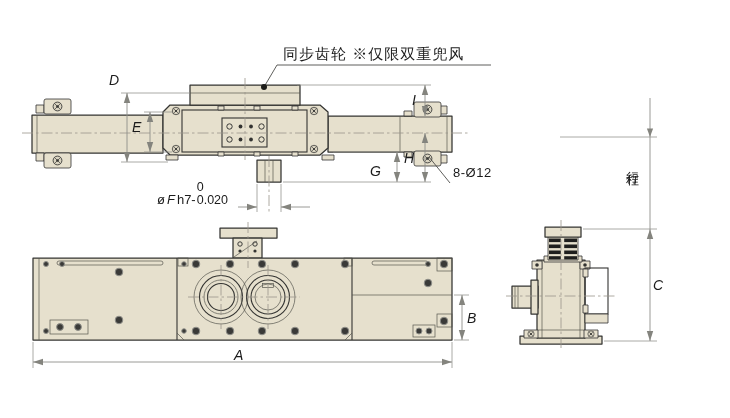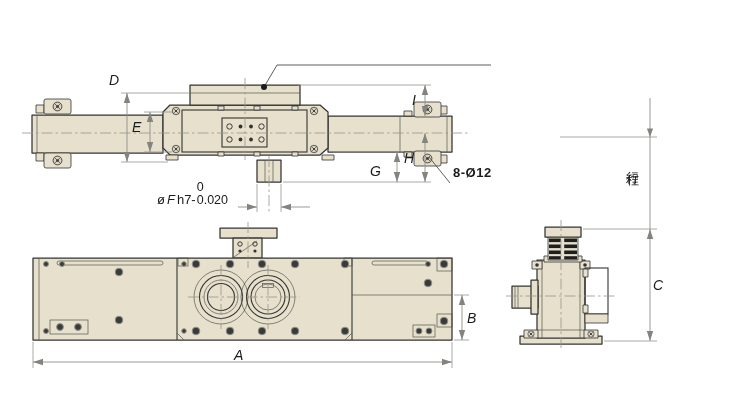--- a/index.html
+++ b/index.html
@@ -16,21 +16,21 @@
   .cl{fill:none;stroke:var(--centerline);stroke-width:0.8;stroke-dasharray:11 3 2.5 3;}
   .leader{fill:none;stroke:#4d4d4a;stroke-width:0.9;}
   .dark{fill:var(--dark-band);stroke:none;}
   .boltd{fill:#3a3a38;stroke:#90908a;stroke-width:1;}
   .hole-open{fill:var(--body-fill);stroke:#3a3a38;stroke-width:1;}
   .dot{fill:#333331;stroke:none;}
   
   .lbl{position:absolute;color:var(--text);white-space:nowrap;}
   .dim-letter{font-style:italic;font-size:14px;font-family:"Liberation Sans",sans-serif;}
   .note{font-size:15px;letter-spacing:1px;}
-  .note-small{font-size:13px;letter-spacing:0.5px;font-weight:bold;}
+  .note-small{font-size:13px;letter-spacing:0.5px;}
   .stroke-label{font-size:13px;writing-mode:vertical-rl;text-orientation:upright;letter-spacing:3px;}
   .tol{display:flex;align-items:flex-end;font-size:13px;}
   .tol .it{font-style:italic;padding:0 2px;}
   .tol .stack{display:inline-block;font-size:12.5px;line-height:1.05;margin-left:1px;text-align:left;}
   .tol .stack span{display:block;}
 </style>
 </head>
 <body>
 
 <div class="canvas">
@@ -265,20 +265,21 @@
     <polygon points="650,137 646.9,128.5 653.1,128.5" fill="#84847e"></polygon>
   </g>
 
   <g>
     <polyline points="264,87 277,65 491,65" class="leader"></polyline>
     <circle cx="264" cy="87" r="3" fill="#1c1c1a"></circle>
     <line x1="429" y1="157" x2="450" y2="183" class="leader"></line>
   </g>
 </svg>
 
+<div class="lbl note" style="left:283px;top:45px;">同步齿轮 ※仅限双重兜风</div>
 <div class="lbl note-small" style="left:453px;top:165px;">8-Ø12</div>
 <div class="lbl stroke-label" style="left:623px;top:161px;">行程</div>
 
 <div class="lbl tol" style="left:157px;top:181px;">
   <span>ø</span>
   <span class="it">F</span>
   <span>h7-</span>
   <span class="stack">
     <span>0</span>
     <span>0.020</span>

